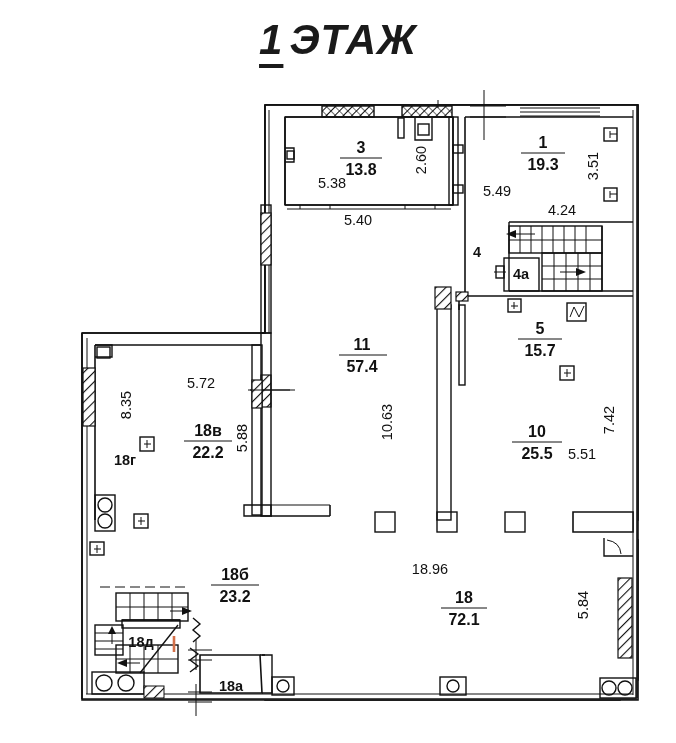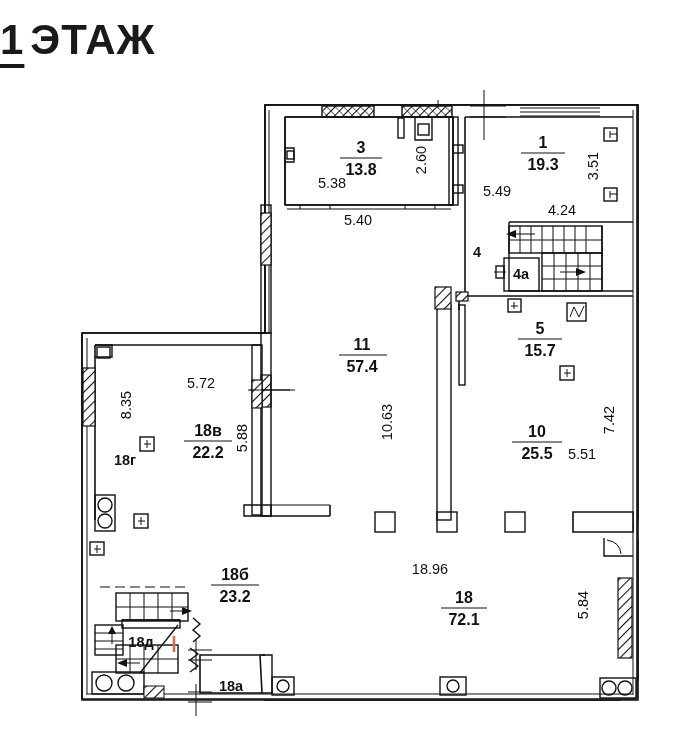--- a/index.html
+++ b/index.html
@@ -20,25 +20,26 @@
     position: absolute;
     left: 0; top: 0;
     width: 676px;
     height: 743px;
   }
   #plan-title {
     position: absolute;
     left: 0;
     top: 16px;
     width: 676px;
-    text-align: left;
+    text-align: center;
     font-size: 42px;
     font-weight: 700;
     letter-spacing: 1px;
     white-space: pre;
+    font-style: italic;
   }
   #plan-title .num {
     text-decoration: underline;
     text-underline-offset: 10px;
     text-decoration-thickness: 4px;
     padding-right: 6px;
   }
   svg#floorplan {
     position: absolute;
     left: 0; top: 0;

